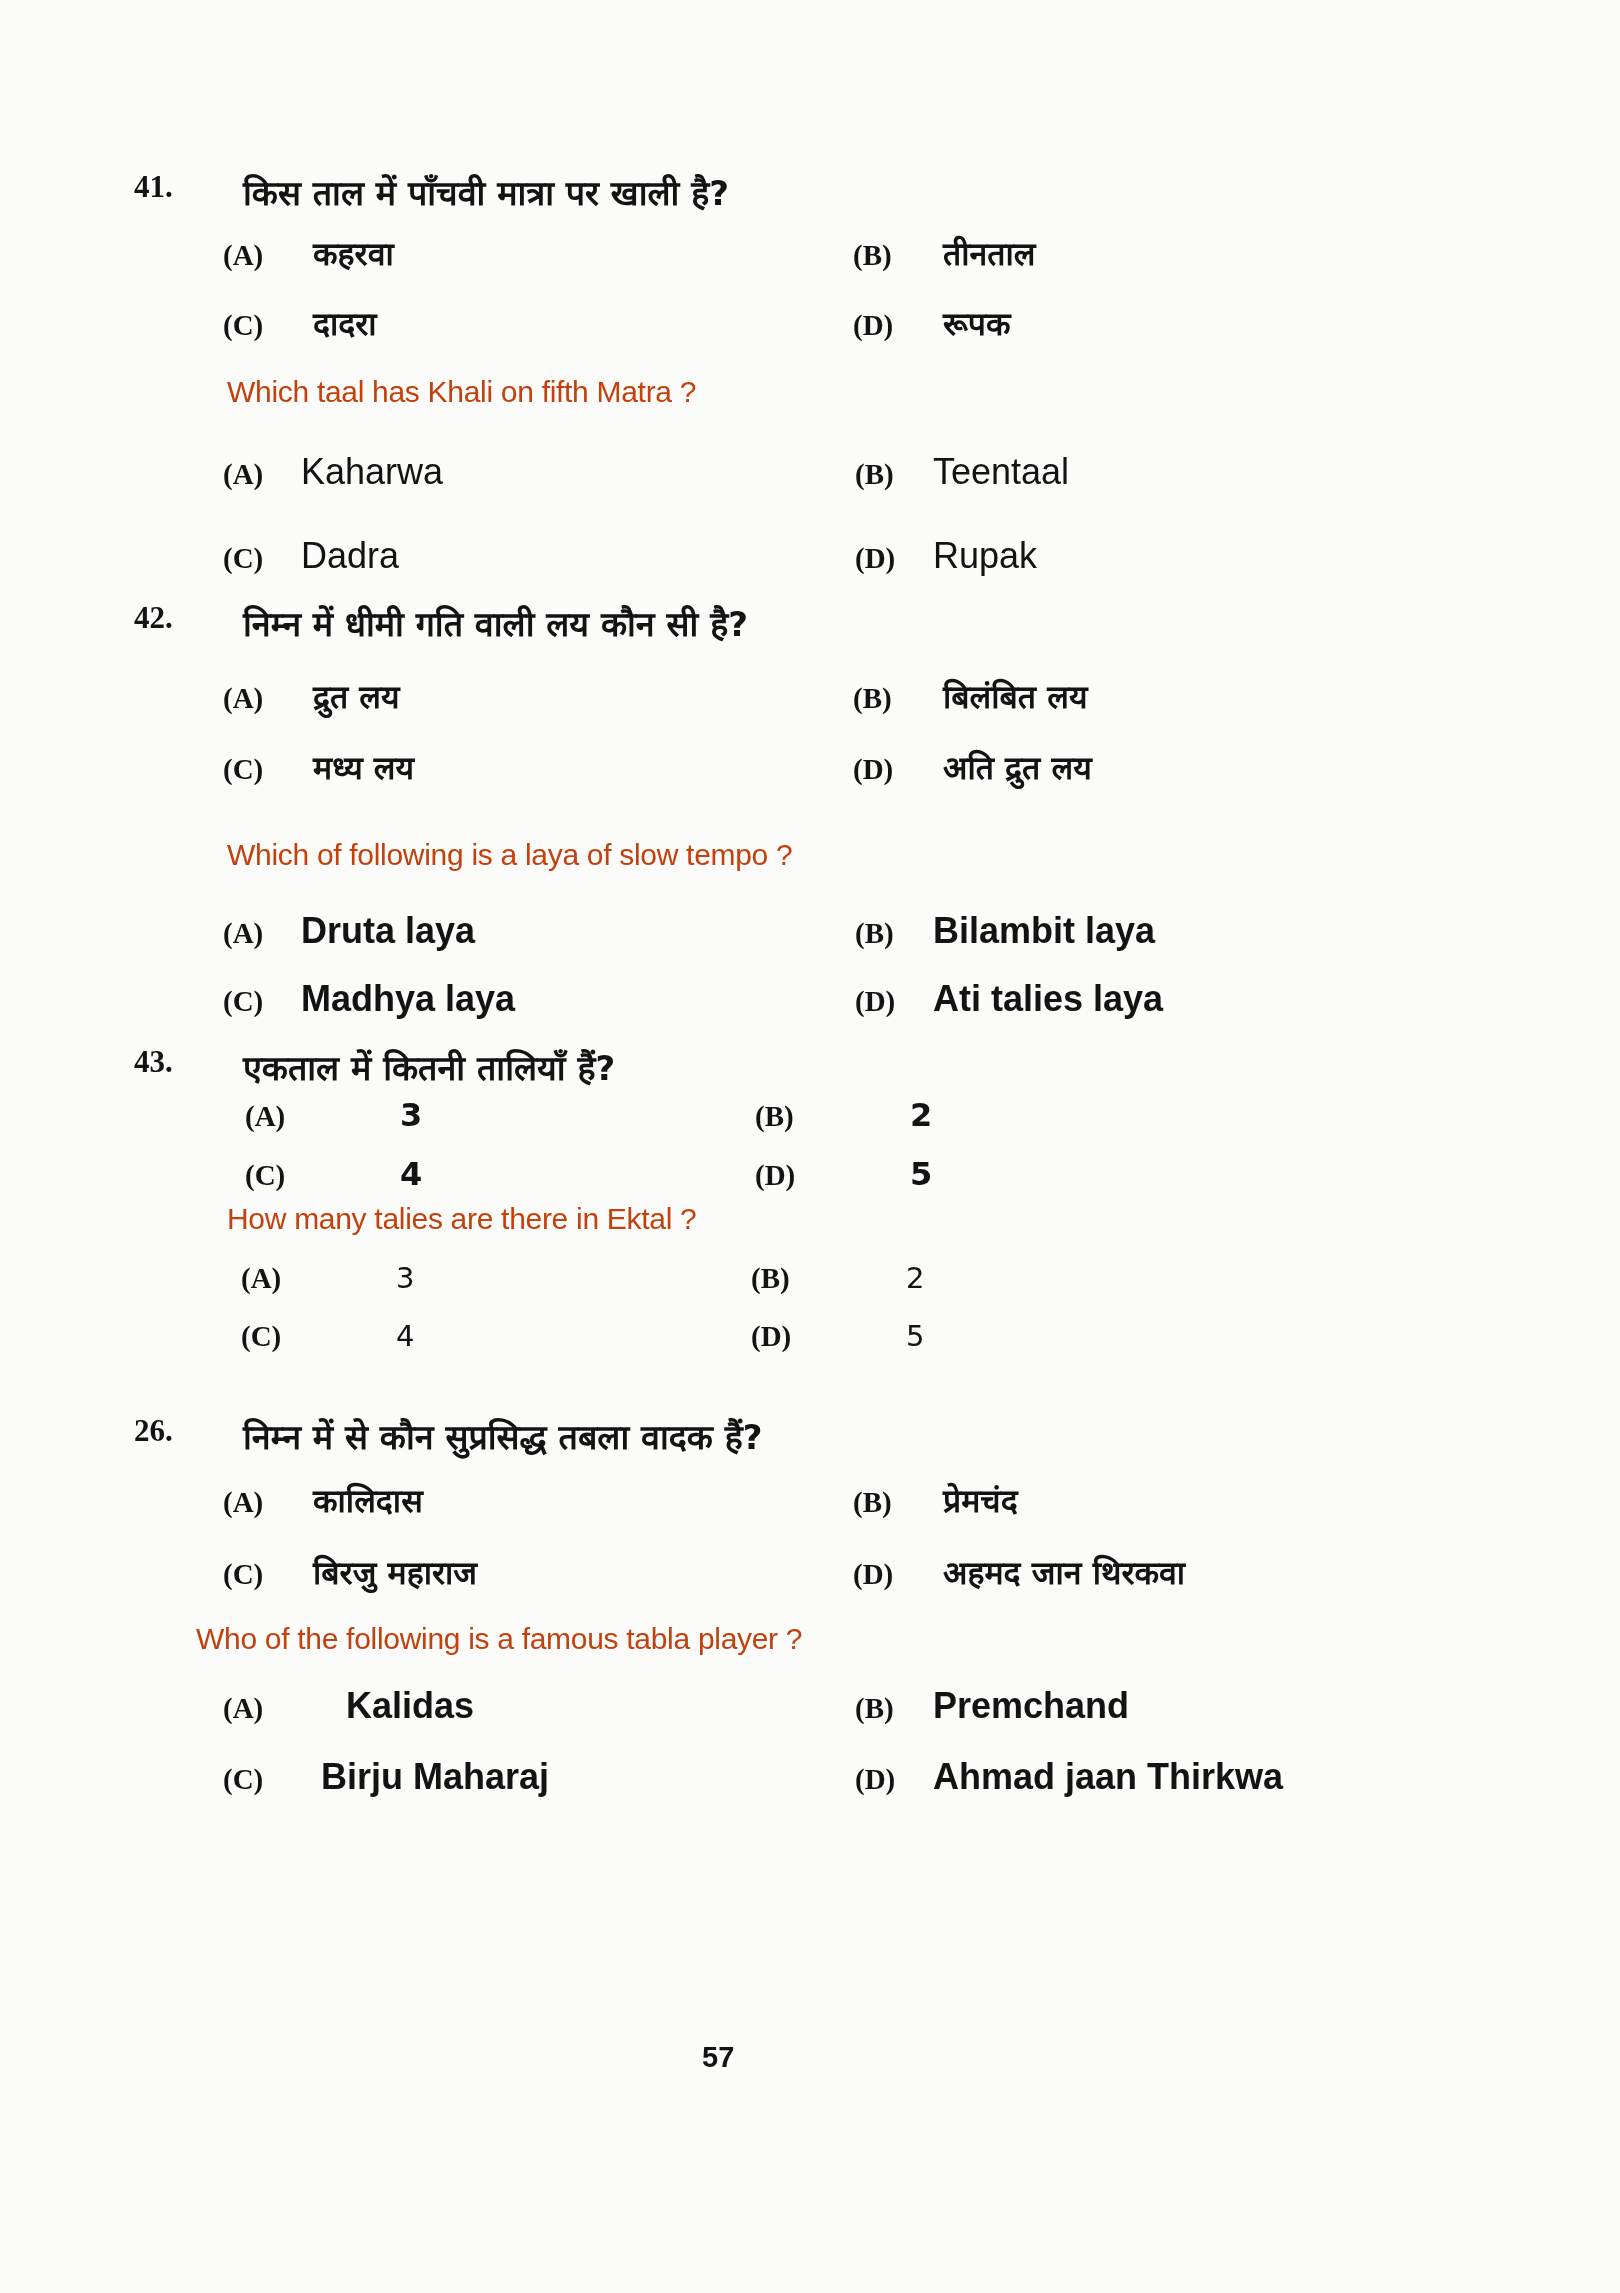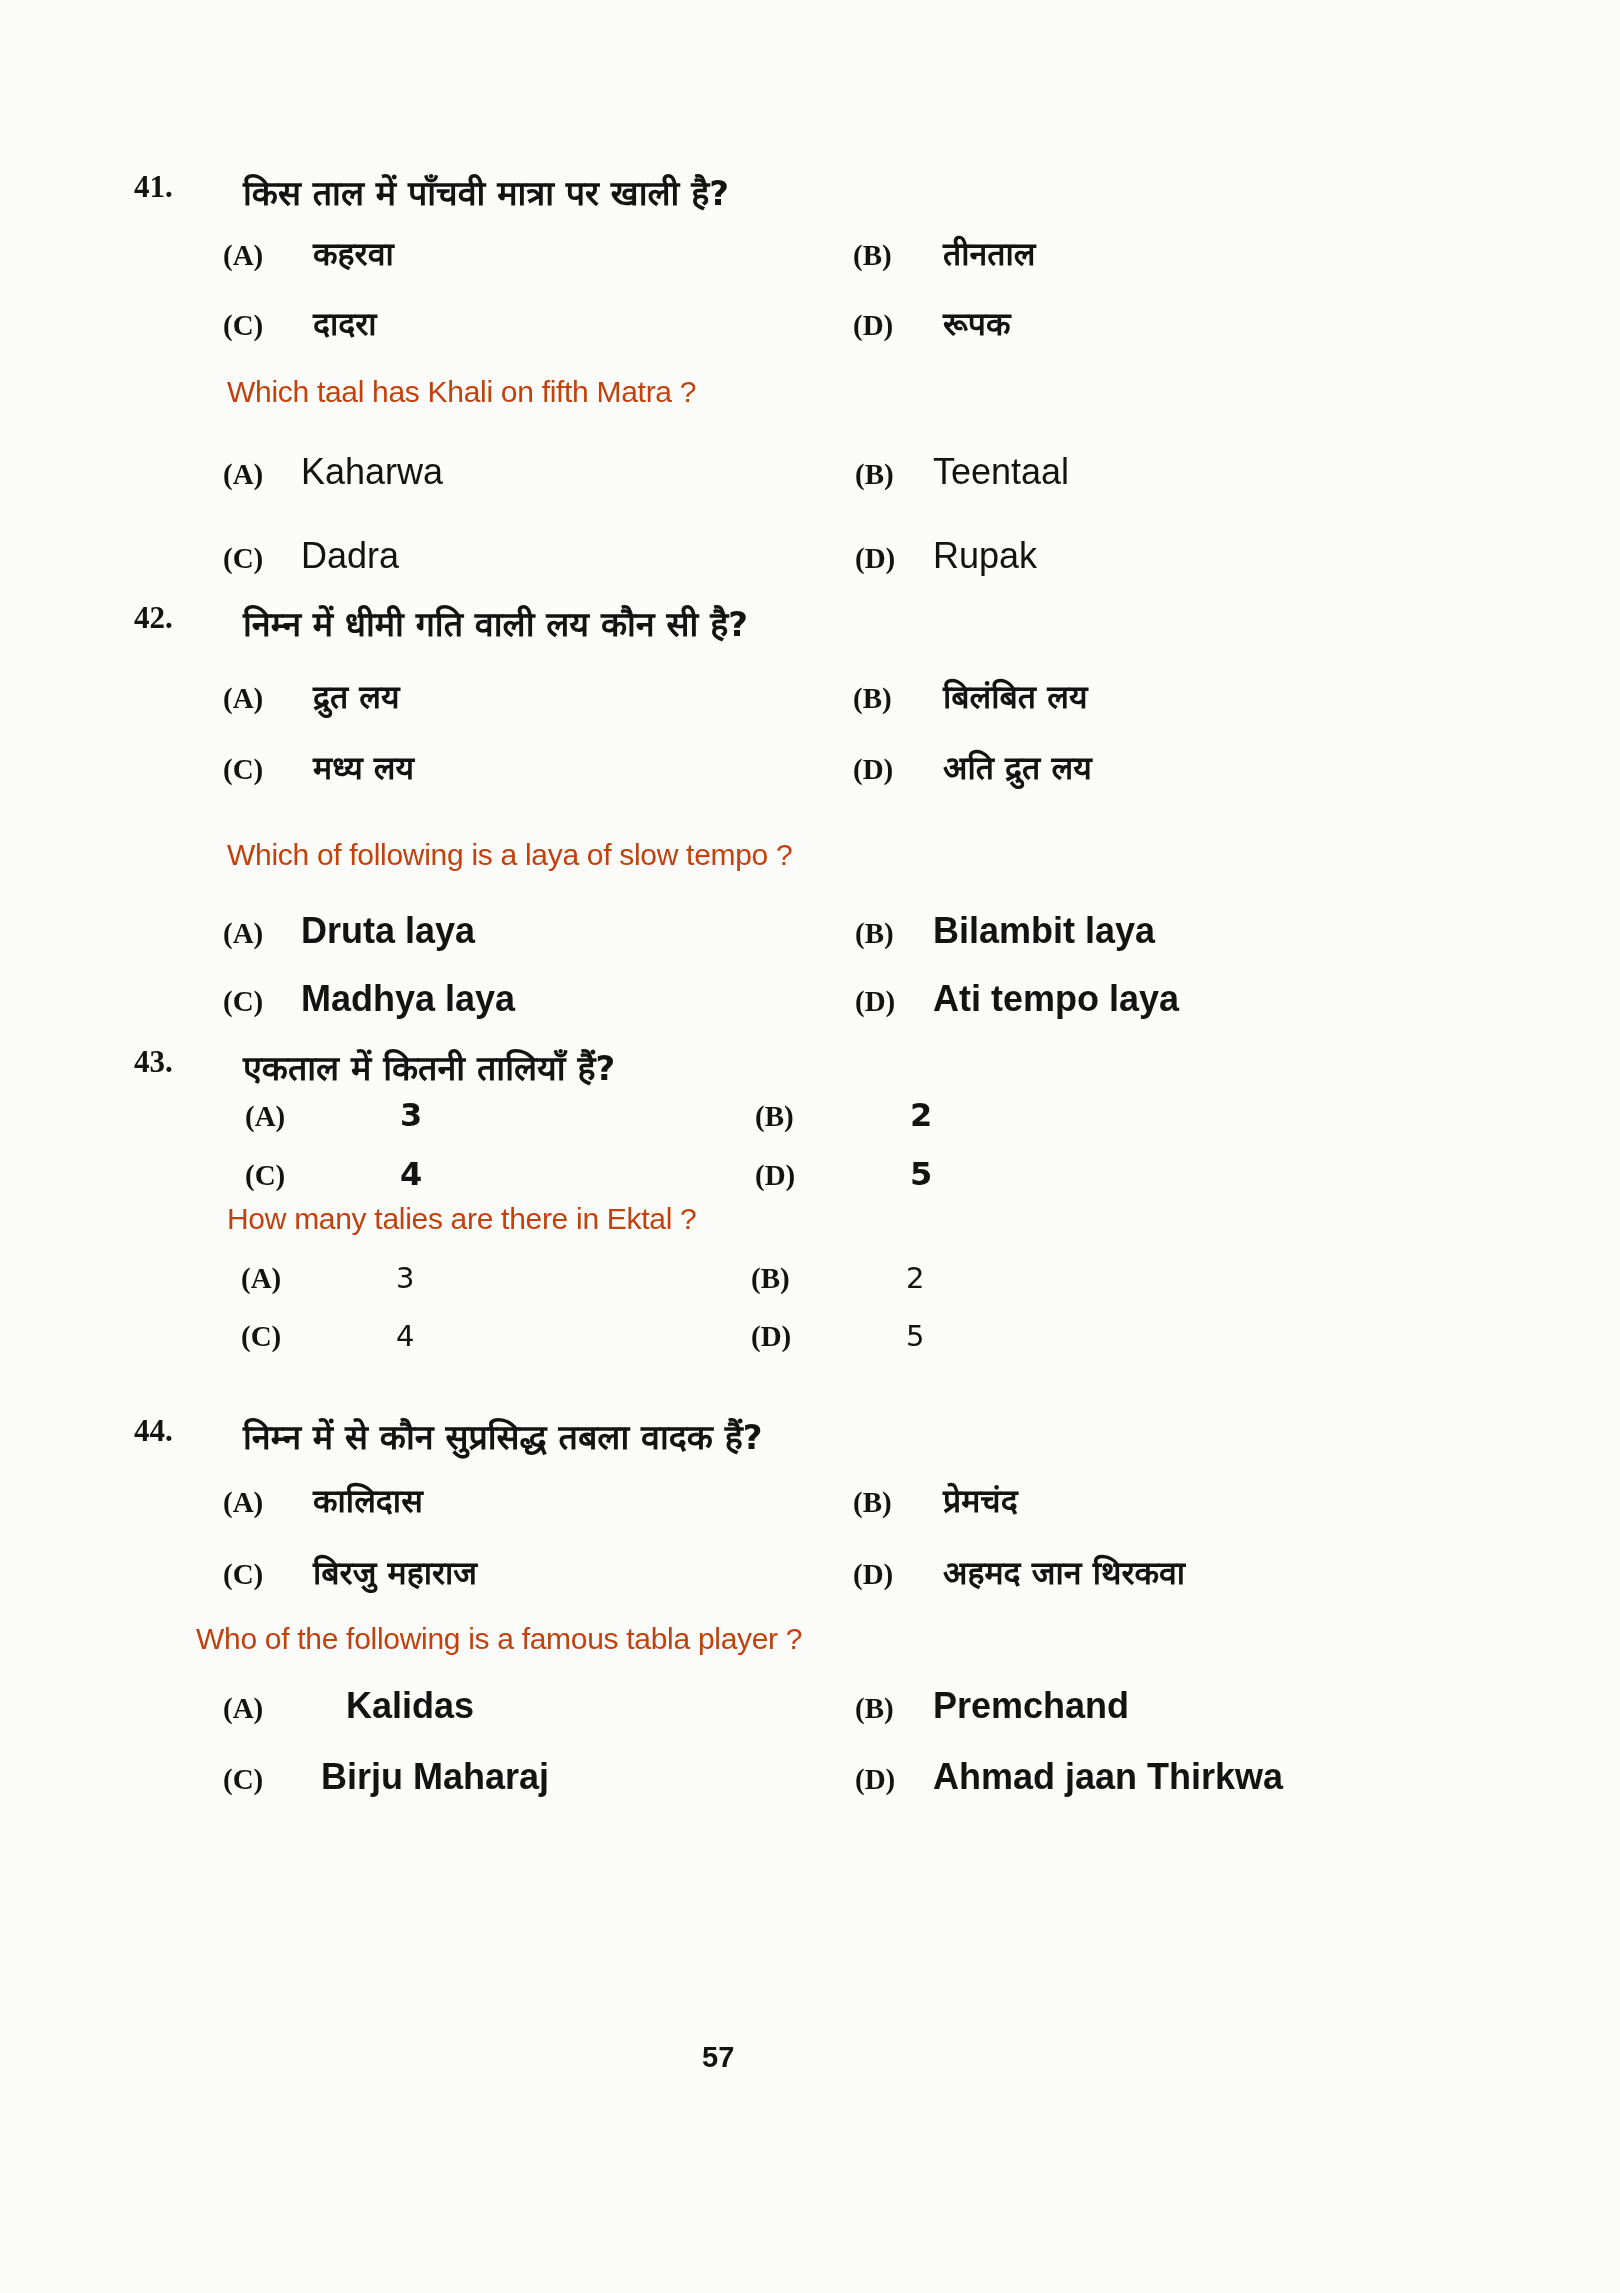--- a/index.html
+++ b/index.html
@@ -151,21 +151,21 @@
         <span class="opt-text">Bilambit laya</span>
       </span>
     </div>
     <div class="row" style="top:378px">
       <span class="abs opt en bold" style="left:223px">
         <span class="opt-label">(C)</span>
         <span class="opt-text">Madhya laya</span>
       </span>
       <span class="abs opt en bold" style="left:855px">
         <span class="opt-label">(D)</span>
-        <span class="opt-text">Ati tempo laya</span>
+        <span class="opt-text">Ati talies laya</span>
       </span>
     </div>
   </section>
 
   <section class="question" style="top:1044px">
     <div class="row" style="top:0">
       <span class="abs q-num" style="left:134px">43.</span>
       <span class="abs hq" style="left:243px">एकताल में कितनी तालियाँ हैं?</span>
     </div>
     <div class="row" style="top:52px">
@@ -208,21 +208,21 @@
       </span>
       <span class="abs opt numen" style="left:751px">
         <span class="opt-label">(D)</span>
         <span class="opt-text">5</span>
       </span>
     </div>
   </section>
 
   <section class="question" style="top:1413px">
     <div class="row" style="top:0">
-      <span class="abs q-num" style="left:134px">44.</span>
+      <span class="abs q-num" style="left:134px">26.</span>
       <span class="abs hq" style="left:243px">निम्न में से कौन सुप्रसिद्ध तबला वादक हैं?</span>
     </div>
     <div class="row" style="top:65px">
       <span class="abs opt hi" style="left:223px">
         <span class="opt-label">(A)</span>
         <span class="opt-text">कालिदास</span>
       </span>
       <span class="abs opt hi" style="left:853px">
         <span class="opt-label">(B)</span>
         <span class="opt-text">प्रेमचंद</span>

